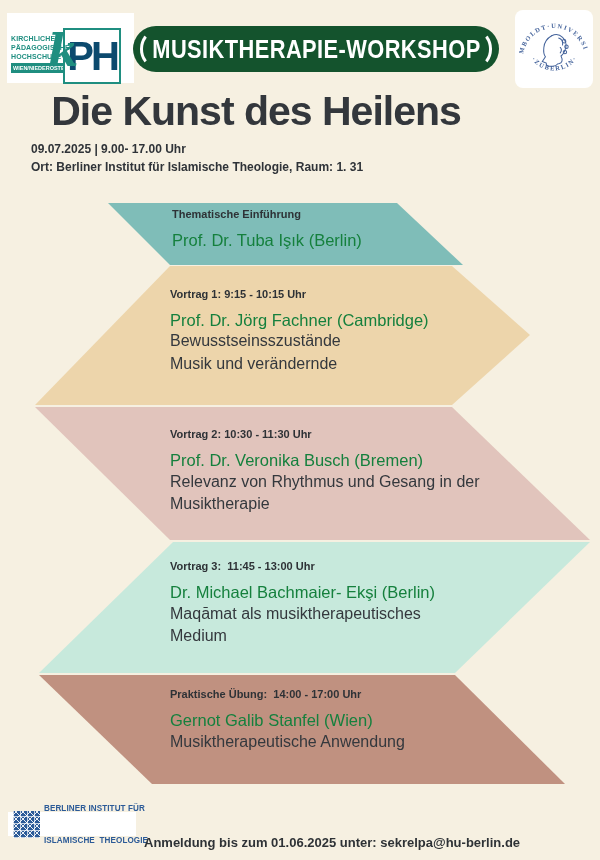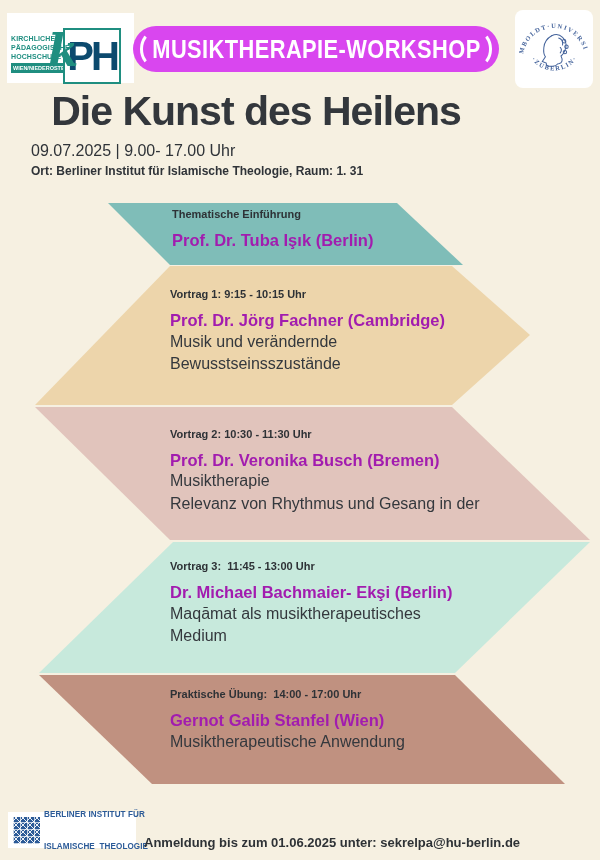--- a/index.html
+++ b/index.html
@@ -21,21 +21,21 @@
   .banner-pill .arc-l { left:7px; border-left-color:#ffffff; }
   .banner-pill .arc-r { right:7px; border-right-color:#ffffff; }
   .banner-text { color:#ffffff; font-size:26px; font-weight:bold; letter-spacing:0.5px; transform:scaleX(0.84); white-space:pre; }
 
   .hu-logo { position:absolute; left:515px; top:10px; width:78px; height:78px; background:#ffffff; border-radius:8px; }
   .hu-logo svg { display:block; width:78px; height:78px; }
 
   
   .poster-title { position:absolute; left:0; top:88px; width:512px; text-align:center; font-size:41px; font-weight:bold; letter-spacing:-1px; color:#33373c; white-space:pre; }
   .event-meta { position:absolute; left:31px; top:142px; }
-  .event-date { font-size:16px; font-weight:normal; white-space:pre; }
+  .event-date { font-size:12px; font-weight:bold; white-space:pre; }
   .event-loc { margin-top:4px; font-size:12px; font-weight:bold; white-space:pre; }
 
   
   .band { position:absolute; }
   .band-1 { left:108px; top:203px; width:355px; height:62px;
             clip-path:polygon(0px 0px, 289px 0px, 355px 62px, 62px 62px); }
   .band-2 { left:35px; top:266px; width:495px; height:139px;
             clip-path:polygon(135px 0px, 417px 0px, 495px 69px, 417px 139px, 0px 139px); }
   .band-3 { left:35px; top:407px; width:555px; height:133px;
             clip-path:polygon(0px 0px, 417px 0px, 555px 133px, 135px 133px); }
@@ -44,26 +44,26 @@
   .band-5 { left:39px; top:675px; width:526px; height:109px;
             clip-path:polygon(0px 0px, 416px 0px, 526px 109px, 113px 109px); }
 
   .band-text { position:absolute; left:170px; }
   .bt-1 { top:208px; left:172px; }
   .bt-2 { top:288px; }
   .bt-3 { top:428px; }
   .bt-4 { top:560px; }
   .bt-5 { top:688px; }
   .band-title { font-size:11px; font-weight:bold; white-space:pre; color:#2e3236; }
-  .band-speaker { margin-top:11px; font-size:16.5px; font-weight:bold; white-space:pre; color:#a21caf; }
+  .band-speaker { margin-top:11px; font-size:16.5px; font-weight:normal; white-space:pre; color:#15803d; }
   .band-topic { font-size:16px; line-height:22px; white-space:pre; color:#34383d; }
   .band-topic.first { margin-top:1px; }
 
   
-  .bit-logo { position:absolute; left:8px; top:812px; width:128px; height:36px; background:#ffffff; display:flex; align-items:center; }
+  .bit-logo { position:absolute; left:8px; top:812px; width:128px; height:24px; background:#ffffff; display:flex; align-items:center; }
   .bit-pattern { width:27px; height:27px; margin-left:5px; flex:0 0 auto; background:
       repeating-linear-gradient(45deg, rgba(255,255,255,0.9) 0 1px, transparent 1px 5px),
       repeating-linear-gradient(-45deg, rgba(255,255,255,0.9) 0 1px, transparent 1px 5px),
       repeating-linear-gradient(0deg, rgba(255,255,255,0.7) 0 1px, transparent 1px 7px),
       repeating-linear-gradient(90deg, rgba(255,255,255,0.7) 0 1px, transparent 1px 7px),
       #2b5a97; }
   .bit-text { margin-left:4px; color:#2b5a97; font-weight:bold; font-size:9px; line-height:10.5px; letter-spacing:0.1px; transform:scaleX(0.9); transform-origin:left center; white-space:pre; }
   .footer-text { position:absolute; left:144px; top:802px; font-size:13px; font-weight:bold; line-height:16.4px; color:#2e3236; white-space:pre; }
 </style>
 </head>
@@ -77,21 +77,21 @@
       <div class="kph-org-line">PÄDAGOGISCHE</div>
       <div class="kph-org-line">HOCHSCHULE</div>
       <div class="kph-region">WIEN/NIEDERÖSTERREICH</div>
     </div>
     <div class="kph-mono">
       <span class="kph-k">k</span>
       <span class="kph-ph">PH</span>
     </div>
   </div>
 
-  <div class="banner-pill" style="background-color: #d946ef;">
+  <div class="banner-pill" style="background-color: #14532d;">
     <span class="arc arc-l"></span>
     <span class="banner-text">MUSIKTHERAPIE-WORKSHOP</span>
     <span class="arc arc-r"></span>
   </div>
 
   <div class="hu-logo">
     <svg viewBox="0 0 100 100">
       <defs>
         <path id="arcTop" d="M 11,54 A 40,40 0 0 1 89,54"></path>
         <path id="arcBot" d="M 15,50 A 36,36 0 0 0 85,50"></path>
@@ -128,29 +128,29 @@
   <div class="band band-5" style="background-color: rgb(192, 145, 128);"></div>
 
   <div class="band-text bt-1">
     <div class="band-title">Thematische Einführung</div>
     <div class="band-speaker">Prof. Dr. Tuba Işık (Berlin)</div>
   </div>
 
   <div class="band-text bt-2">
     <div class="band-title">Vortrag 1: 9:15 - 10:15 Uhr</div>
     <div class="band-speaker">Prof. Dr. Jörg Fachner (Cambridge)</div>
+    <div class="band-topic">Bewusstseinsszustände</div>
     <div class="band-topic first">Musik und verändernde</div>
-    <div class="band-topic">Bewusstseinsszustände</div>
   </div>
 
   <div class="band-text bt-3">
     <div class="band-title">Vortrag 2: 10:30 - 11:30 Uhr</div>
     <div class="band-speaker">Prof. Dr. Veronika Busch (Bremen)</div>
+    <div class="band-topic first">Relevanz von Rhythmus und Gesang in der</div>
     <div class="band-topic">Musiktherapie</div>
-    <div class="band-topic first">Relevanz von Rhythmus und Gesang in der</div>
   </div>
 
   <div class="band-text bt-4">
     <div class="band-title">Vortrag 3:  11:45 - 13:00 Uhr</div>
     <div class="band-speaker">Dr. Michael Bachmaier- Ekşi (Berlin)</div>
     <div class="band-topic first">Maqāmat als musiktherapeutisches</div>
     <div class="band-topic">Medium</div>
   </div>
 
   <div class="band-text bt-5">

